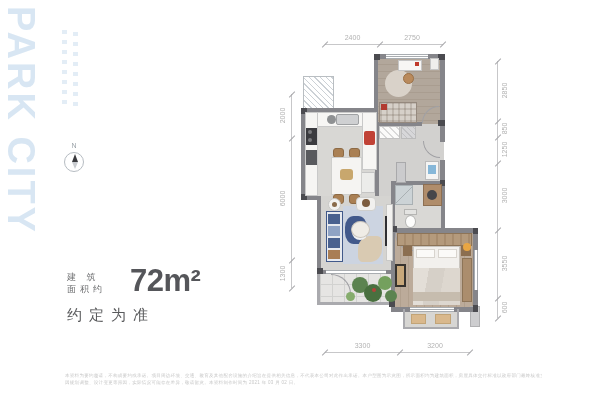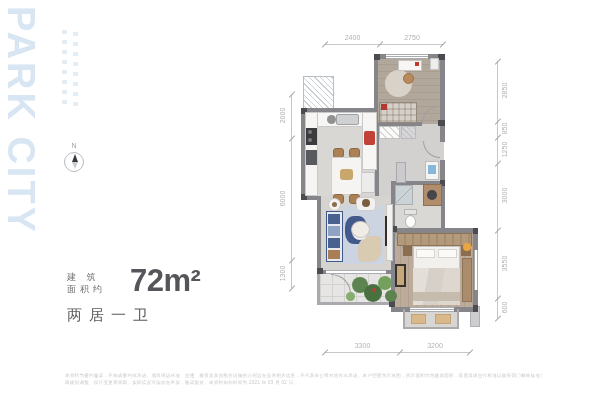--- a/index.html
+++ b/index.html
@@ -73,21 +73,21 @@
 </div>
 
 <div class="ab compass-n">N</div>
 <div class="ab compass-c"></div>
 <div class="ab needle-d"></div>
 <div class="ab needle-l"></div>
 
 <div class="ab arealab" style="left:67px;top:272px;">建 筑</div>
 <div class="ab arealab" style="left:67px;top:284px;">面积约</div>
 <div class="ab areaval" style="left:101px;top:263px;margin-left:29px;">72m²</div>
-<div class="ab layout" style="left:67px;top:306px;">两居一卫</div>
+<div class="ab layout" style="left:67px;top:306px;">约定为准</div>
 
 <div>
 
   <div class="ab hatch" style="left:303px;top:76px;width:31px;height:36px;"></div>
   <div class="ab tile" style="left:304px;top:111px;width:73px;height:86px;"></div>
   <div class="ab wood1" style="left:377px;top:58px;width:64px;height:66px;"></div>
   <div class="ab tile" style="left:377px;top:124px;width:67px;height:72px;background:#d2d1cf;"></div>
   <div class="ab tile" style="left:321px;top:196px;width:72px;height:76px;background:#d5d4d1;"></div>
   <div class="ab tile" style="left:394px;top:184px;width:49px;height:46px;background:#d9d8d5;"></div>
   <div class="ab wood2" style="left:393px;top:230px;width:82px;height:79px;"></div>

